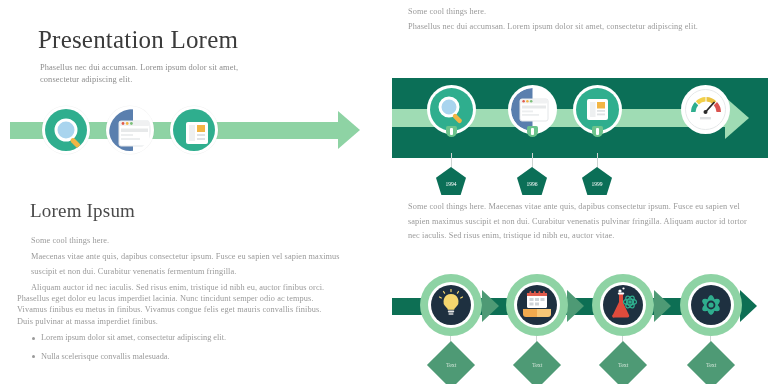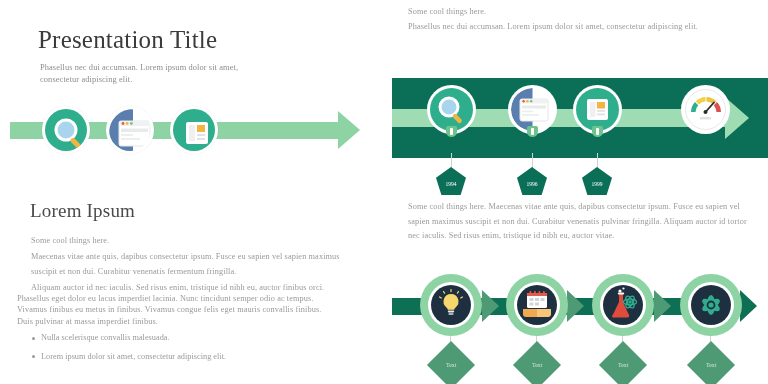--- a/index.html
+++ b/index.html
@@ -168,21 +168,21 @@
     font-family:"Liberation Serif",serif;
   }
 </style>
 </head>
 <body>
 
 <div class="page">
 
   <div>
 
-    <div id="left-title">Presentation Title</div>
+    <div id="left-title">Presentation Lorem</div>
 
     <div id="left-subtitle" class="body-text">Phasellus nec dui accumsan. Lorem ipsum dolor sit amet, consectetur adipiscing elit.</div>
 
     <div id="left-strip">
       <div class="bar-light" style="left:10px;width:330px;"></div>
       <div class="arrow-head-light" style="left:338px;"></div>
 
       <div class="circ white-ring" style="left:42px;top:8px;width:48px;height:48px;">
         <div class="ic-inner ic-teal">
           <svg viewBox="0 0 48 48" width="48" height="48">
@@ -223,22 +223,22 @@
     </div>
 
     <div id="lorem-title">Lorem Ipsum</div>
 
     <div id="l-p0" class="body-text">Some cool things here.</div>
     <div id="l-p1" class="body-text">Maecenas vitae ante quis, dapibus consectetur ipsum. Fusce eu sapien vel sapien maximus suscipit et non dui. Curabitur venenatis fermentum fringilla.</div>
     <div id="l-p2" class="body-text tight">Aliquam auctor id nec iaculis. Sed risus enim, tristique id nibh eu, auctor finibus orci.</div>
     <div id="l-p3" class="body-text tight">Phasellus eget dolor eu lacus imperdiet lacinia. Nunc tincidunt semper odio ac tempus. Vivamus finibus eu metus in finibus. Vivamus congue felis eget mauris convallis finibus. Duis pulvinar at massa imperdiet finibus.</div>
 
     <ul id="l-list">
+      <li>Lorem ipsum dolor sit amet, consectetur adipiscing elit.</li>
       <li>Nulla scelerisque convallis malesuada.</li>
-      <li>Lorem ipsum dolor sit amet, consectetur adipiscing elit.</li>
     </ul>
   </div>
 
   <div>
 
     <div id="r-top" class="body-text">
       <span class="line">Some cool things here.</span>
       <span class="line">Phasellus nec dui accumsan. Lorem ipsum dolor sit amet, consectetur adipiscing elit.</span>
     </div>
 

